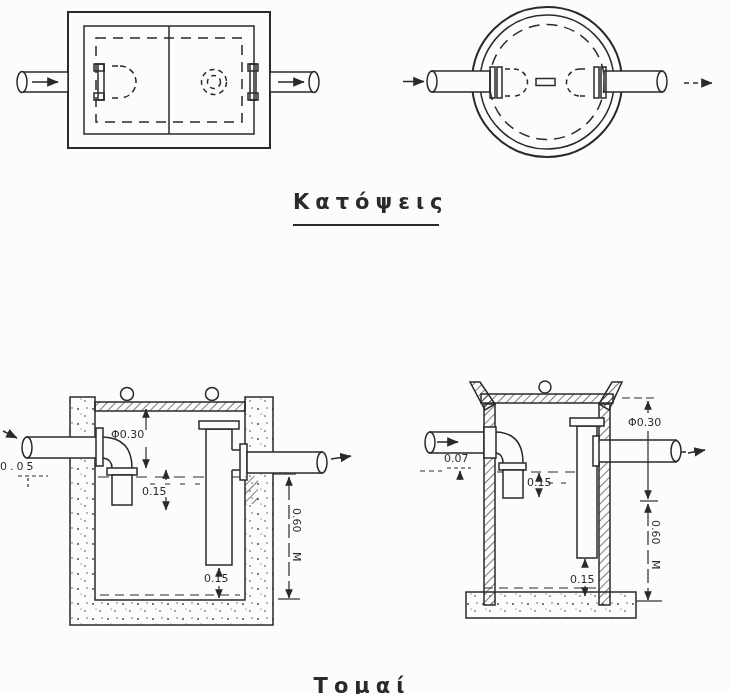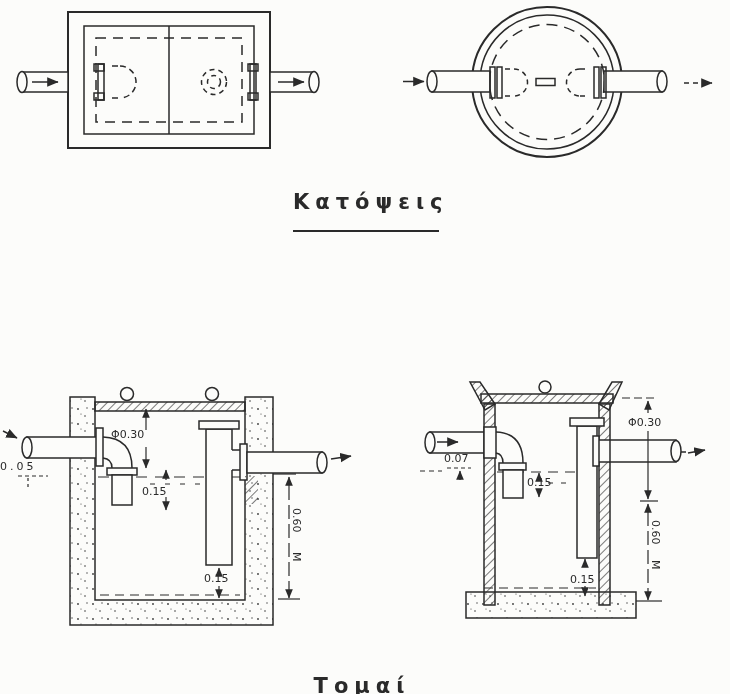--- a/index.html
+++ b/index.html
@@ -13,21 +13,21 @@
     overflow: hidden;
   }
   svg.drawing { position:absolute; left:0; top:0; color: var(--ink); }
   svg.drawing path, svg.drawing line, svg.drawing rect,
   svg.drawing circle, svg.drawing ellipse, svg.drawing polygon {
     vector-effect: non-scaling-stroke;
   }
   .title {
     position:absolute; text-align:center;
     font-size:21px; font-weight:bold; letter-spacing:6px;
-    border-bottom:2px solid var(--ink); padding-bottom:16px;
+    border-bottom:2px solid var(--ink); padding-bottom:10px;
     color:var(--ink); white-space:nowrap;
   }
   #title-plans { left:293px; top:190px; width:146px; }
   #title-sections { left:310px; top:650px; width:104px;margin-top:24px; }
   text.dim {
     font-family:"DejaVu Sans", sans-serif;
     font-size:11px; fill:var(--ink);
   }
 </style>
 </head>

